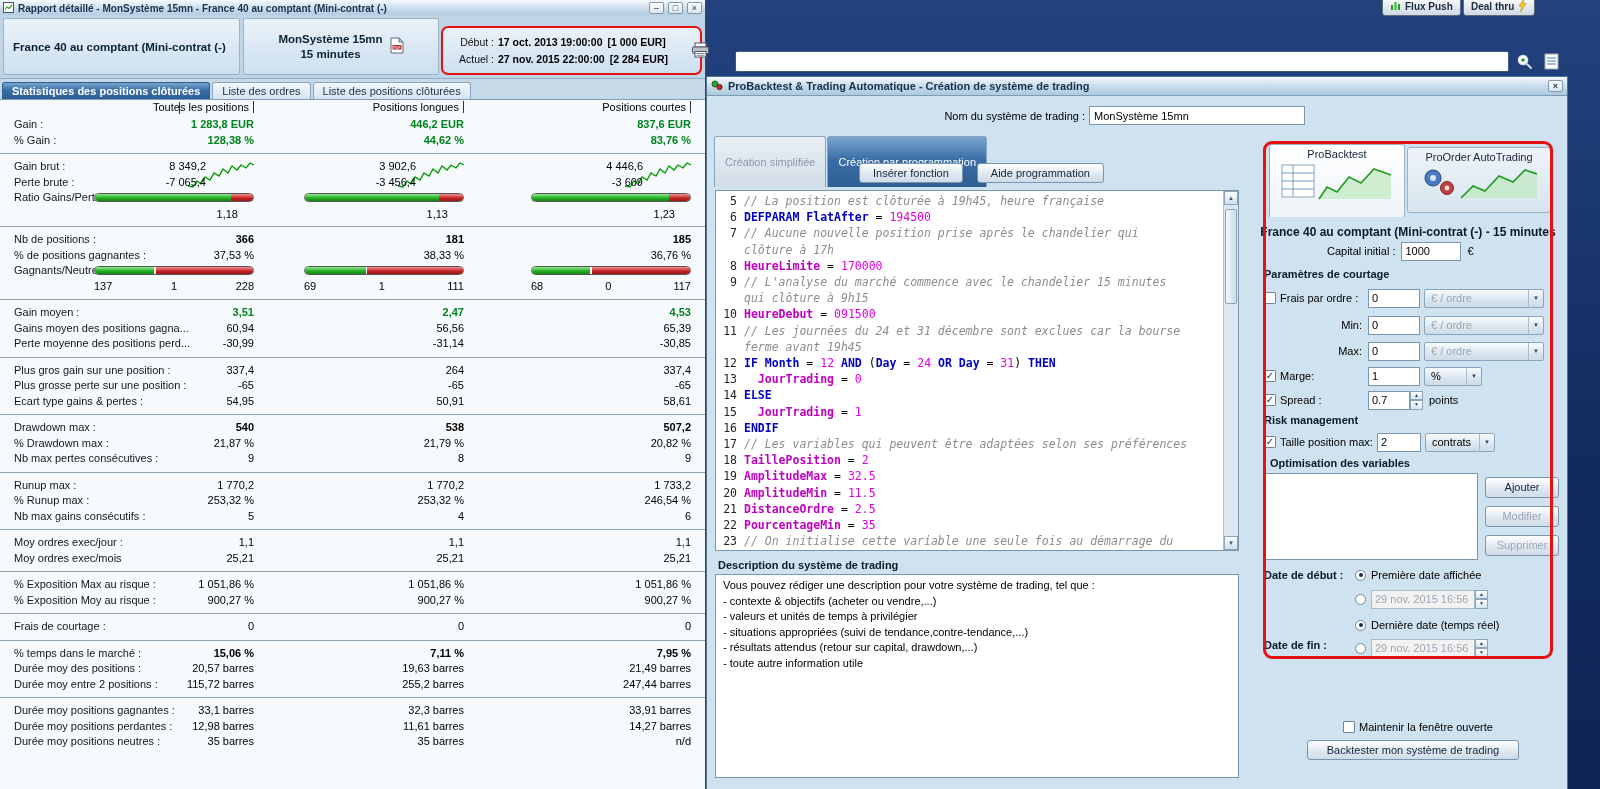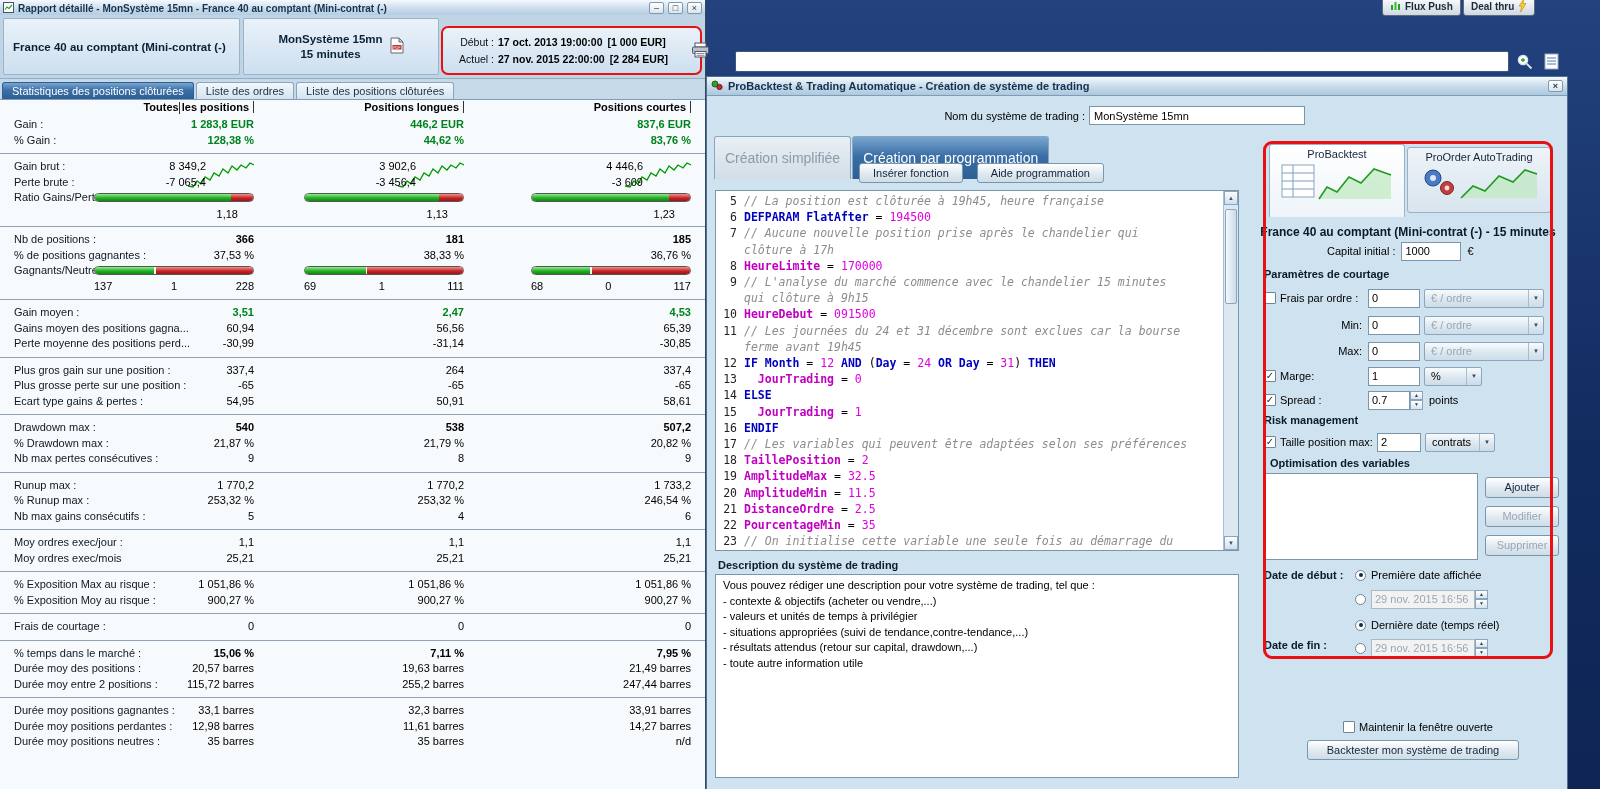--- a/index.html
+++ b/index.html
@@ -43,24 +43,24 @@
   .redbox { position:absolute; inset:0; border:2px solid #e81010; border-radius:7px;
     background:linear-gradient(#eaf2f9,#cddff0); display:flex; align-items:center; padding:0 6px 0 9px; gap:23px;margin-top:8px; }
   .period-rows { flex:1; font-size:10.5px; line-height:17px; white-space:nowrap; }
   .plabel { display:inline-block; width:42px; text-align:right; margin-right:4px; color:#111; }
   .pval { font-weight:bold; } .pcap { font-weight:bold; margin-left:5px; }
 
   .lw-tabs { position:absolute; left:0; top:79px; width:100%; height:21px; background:#c6d9e8;
     display:flex; gap:2px; padding:3px 0 0 2px; border-bottom:1px solid #7f9db8; }
   .ltab { font-size:11px; padding:2px 9px 0; border:1px solid #88a6bf; border-bottom:none;
     border-radius:3px 3px 0 0; background:linear-gradient(#f2f7fb,#d5e3ef); color:#1c3045; white-space:nowrap; }
-  .ltab.active { background:linear-gradient(#7aa6cf,#3a6ea6 45%,#2d5f95); color:#fff; font-weight:normal; border-color:#2d5f95; }
+  .ltab.active { background:linear-gradient(#7aa6cf,#3a6ea6 45%,#2d5f95); color:#fff; font-weight:bold; border-color:#2d5f95; }
 
   #stats { position:absolute; left:0; top:100px; width:100%; bottom:0; background:#f6fafd; }
-  .shead { position:relative; height:17px; font-weight:bold; }
+  .shead { position:relative; height:17px; font-weight:normal; }
   .hcol { position:absolute; top:1px; white-space:nowrap; padding-right:4px; border-right:1px solid #333; }
   .hc1{right:451px} .hc2{right:241px} .hc3{right:14px}
   .hdiv { position:absolute; left:179px; top:2px; width:1px; height:12px; background:#333; }
   .sgroup { position:relative;padding-left:8px; }
   .srow { position:relative; height:15.5px; }
   .slbl { position:absolute; left:6px; top:1px; color:#101820; white-space:nowrap; }
   .sval { position:absolute; top:1px; white-space:nowrap; }
   .sv1{right:451px} .sv2{right:241px} .sv3{right:14px}
   .sv1s{right:499px} .sv2s{right:289px} .sv3s{right:62px}
   .bold { font-weight:bold; }
@@ -81,21 +81,21 @@
   #right-window { position:absolute; left:706px; top:76px; width:862px; height:713px;
     background:#cfe2ef; border:1px solid #51708e; border-bottom:none; }
   .rw-titlebar { height:19px; background:linear-gradient(#f4f9fd,#c6daea 55%,#adc8dd);
     border-bottom:1px solid #7d9cb8; display:flex; align-items:center; gap:5px; padding:0 4px;
     font-size:11px; font-weight:bold; color:#14324e; }
   .rw-titlebar .ttext { flex:1; white-space:nowrap; overflow:hidden; }
   .name-label { position:absolute; top:33px; left:150px; width:228px; text-align:right; }
   .name-input { position:absolute; top:29px; left:382px; width:216px; height:19px; background:#fff;
     border:1px solid #7a96ad; font-size:11px; padding:2px 4px; }
   .rw-tabs { position:absolute; top:59px; left:7px; display:flex; gap:1px; }
-  .rtab { font-size:14px; padding:13px 10px; border:1px solid #88a6bf; border-bottom:none; border-radius:3px 3px 0 0; }
+  .rtab { font-size:11px; padding:19px 10px; border:1px solid #88a6bf; border-bottom:none; border-radius:3px 3px 0 0; }
   .rtab.inactive { background:linear-gradient(#e9eff5,#d2dde7); color:#8d9aa7; }
   .rtab.active { background:linear-gradient(#7aa6cf,#3a6ea6 45%,#2d5f95); color:#fff; }
   .code-btns { position:absolute; top:86px; left:152px; display:flex; gap:14px; }
   .btn { background:linear-gradient(#ffffff,#dde7ef 60%,#cfdce7); border:1px solid #7a96ad;
     border-radius:3px; font-size:11px; padding:3px 13px; color:#14243a; text-align:center; }
   .btn.disabled { color:#9aa7b4; }
 
   .code-wrap { position:absolute; top:113px; left:8px; width:524px; height:361px; background:#fff;
     border:1px solid #7a96ad; display:flex; overflow:hidden; }
   .code-lines { flex:1; overflow:hidden; padding-top:2px;

